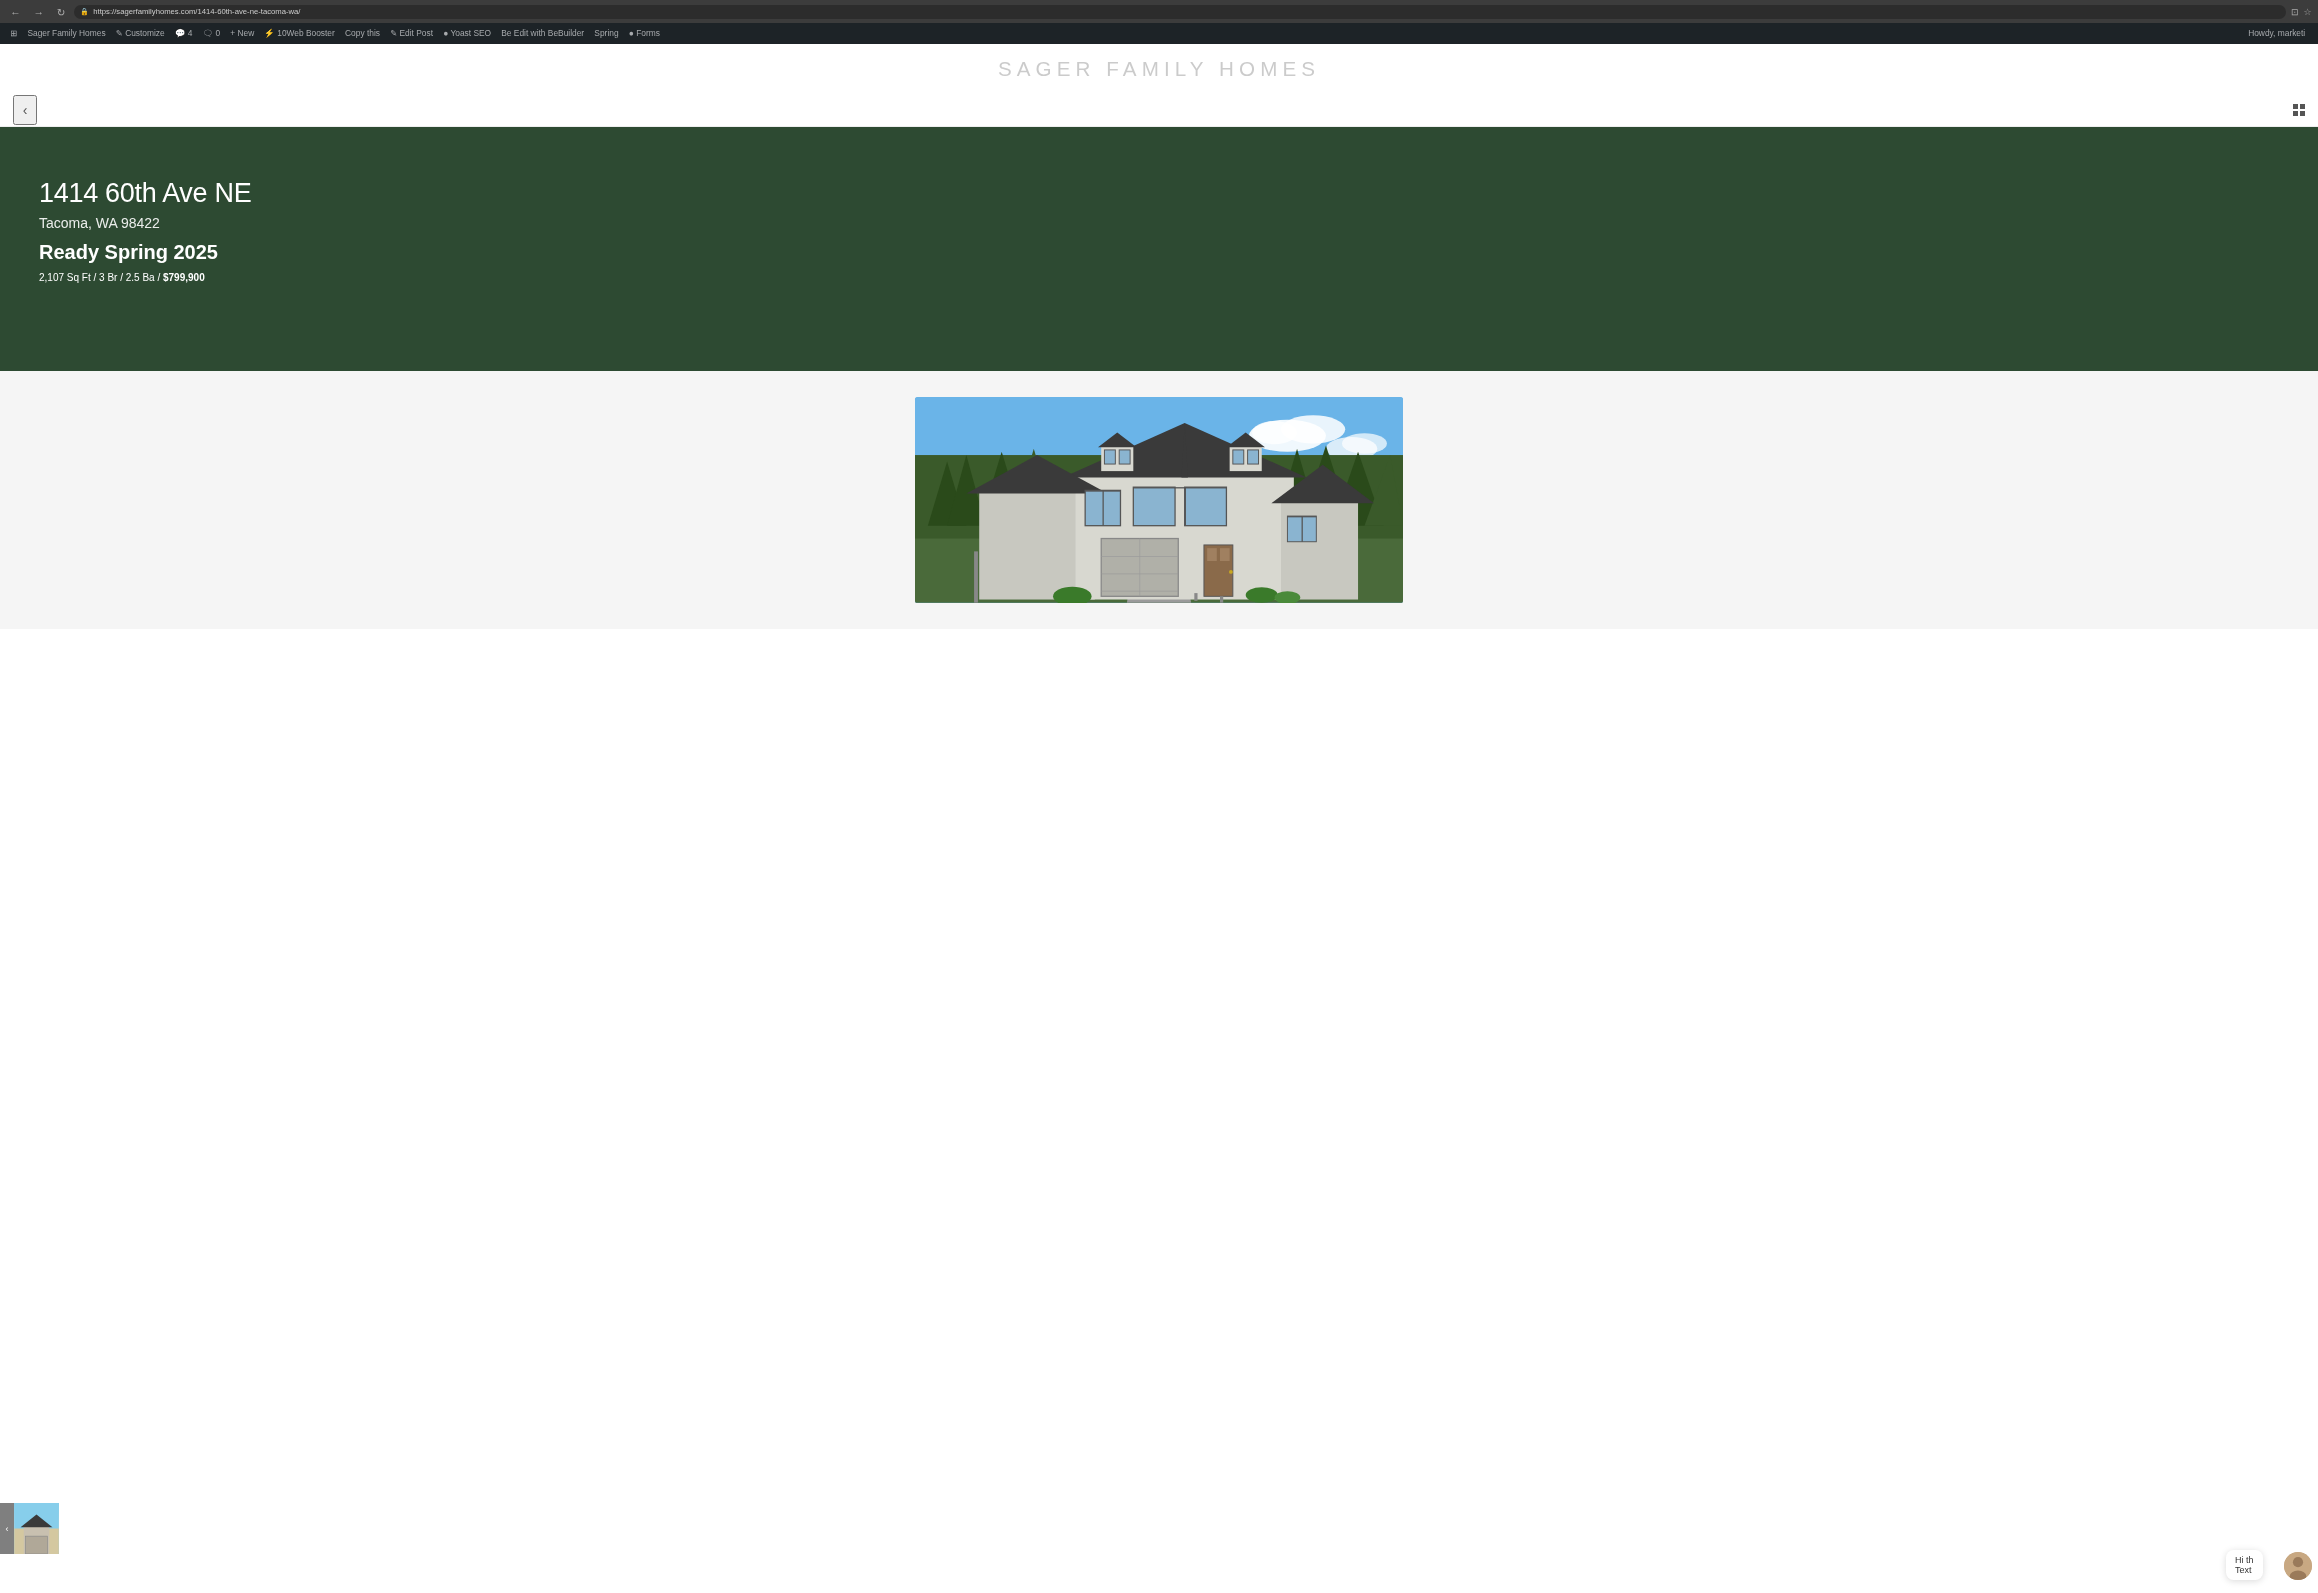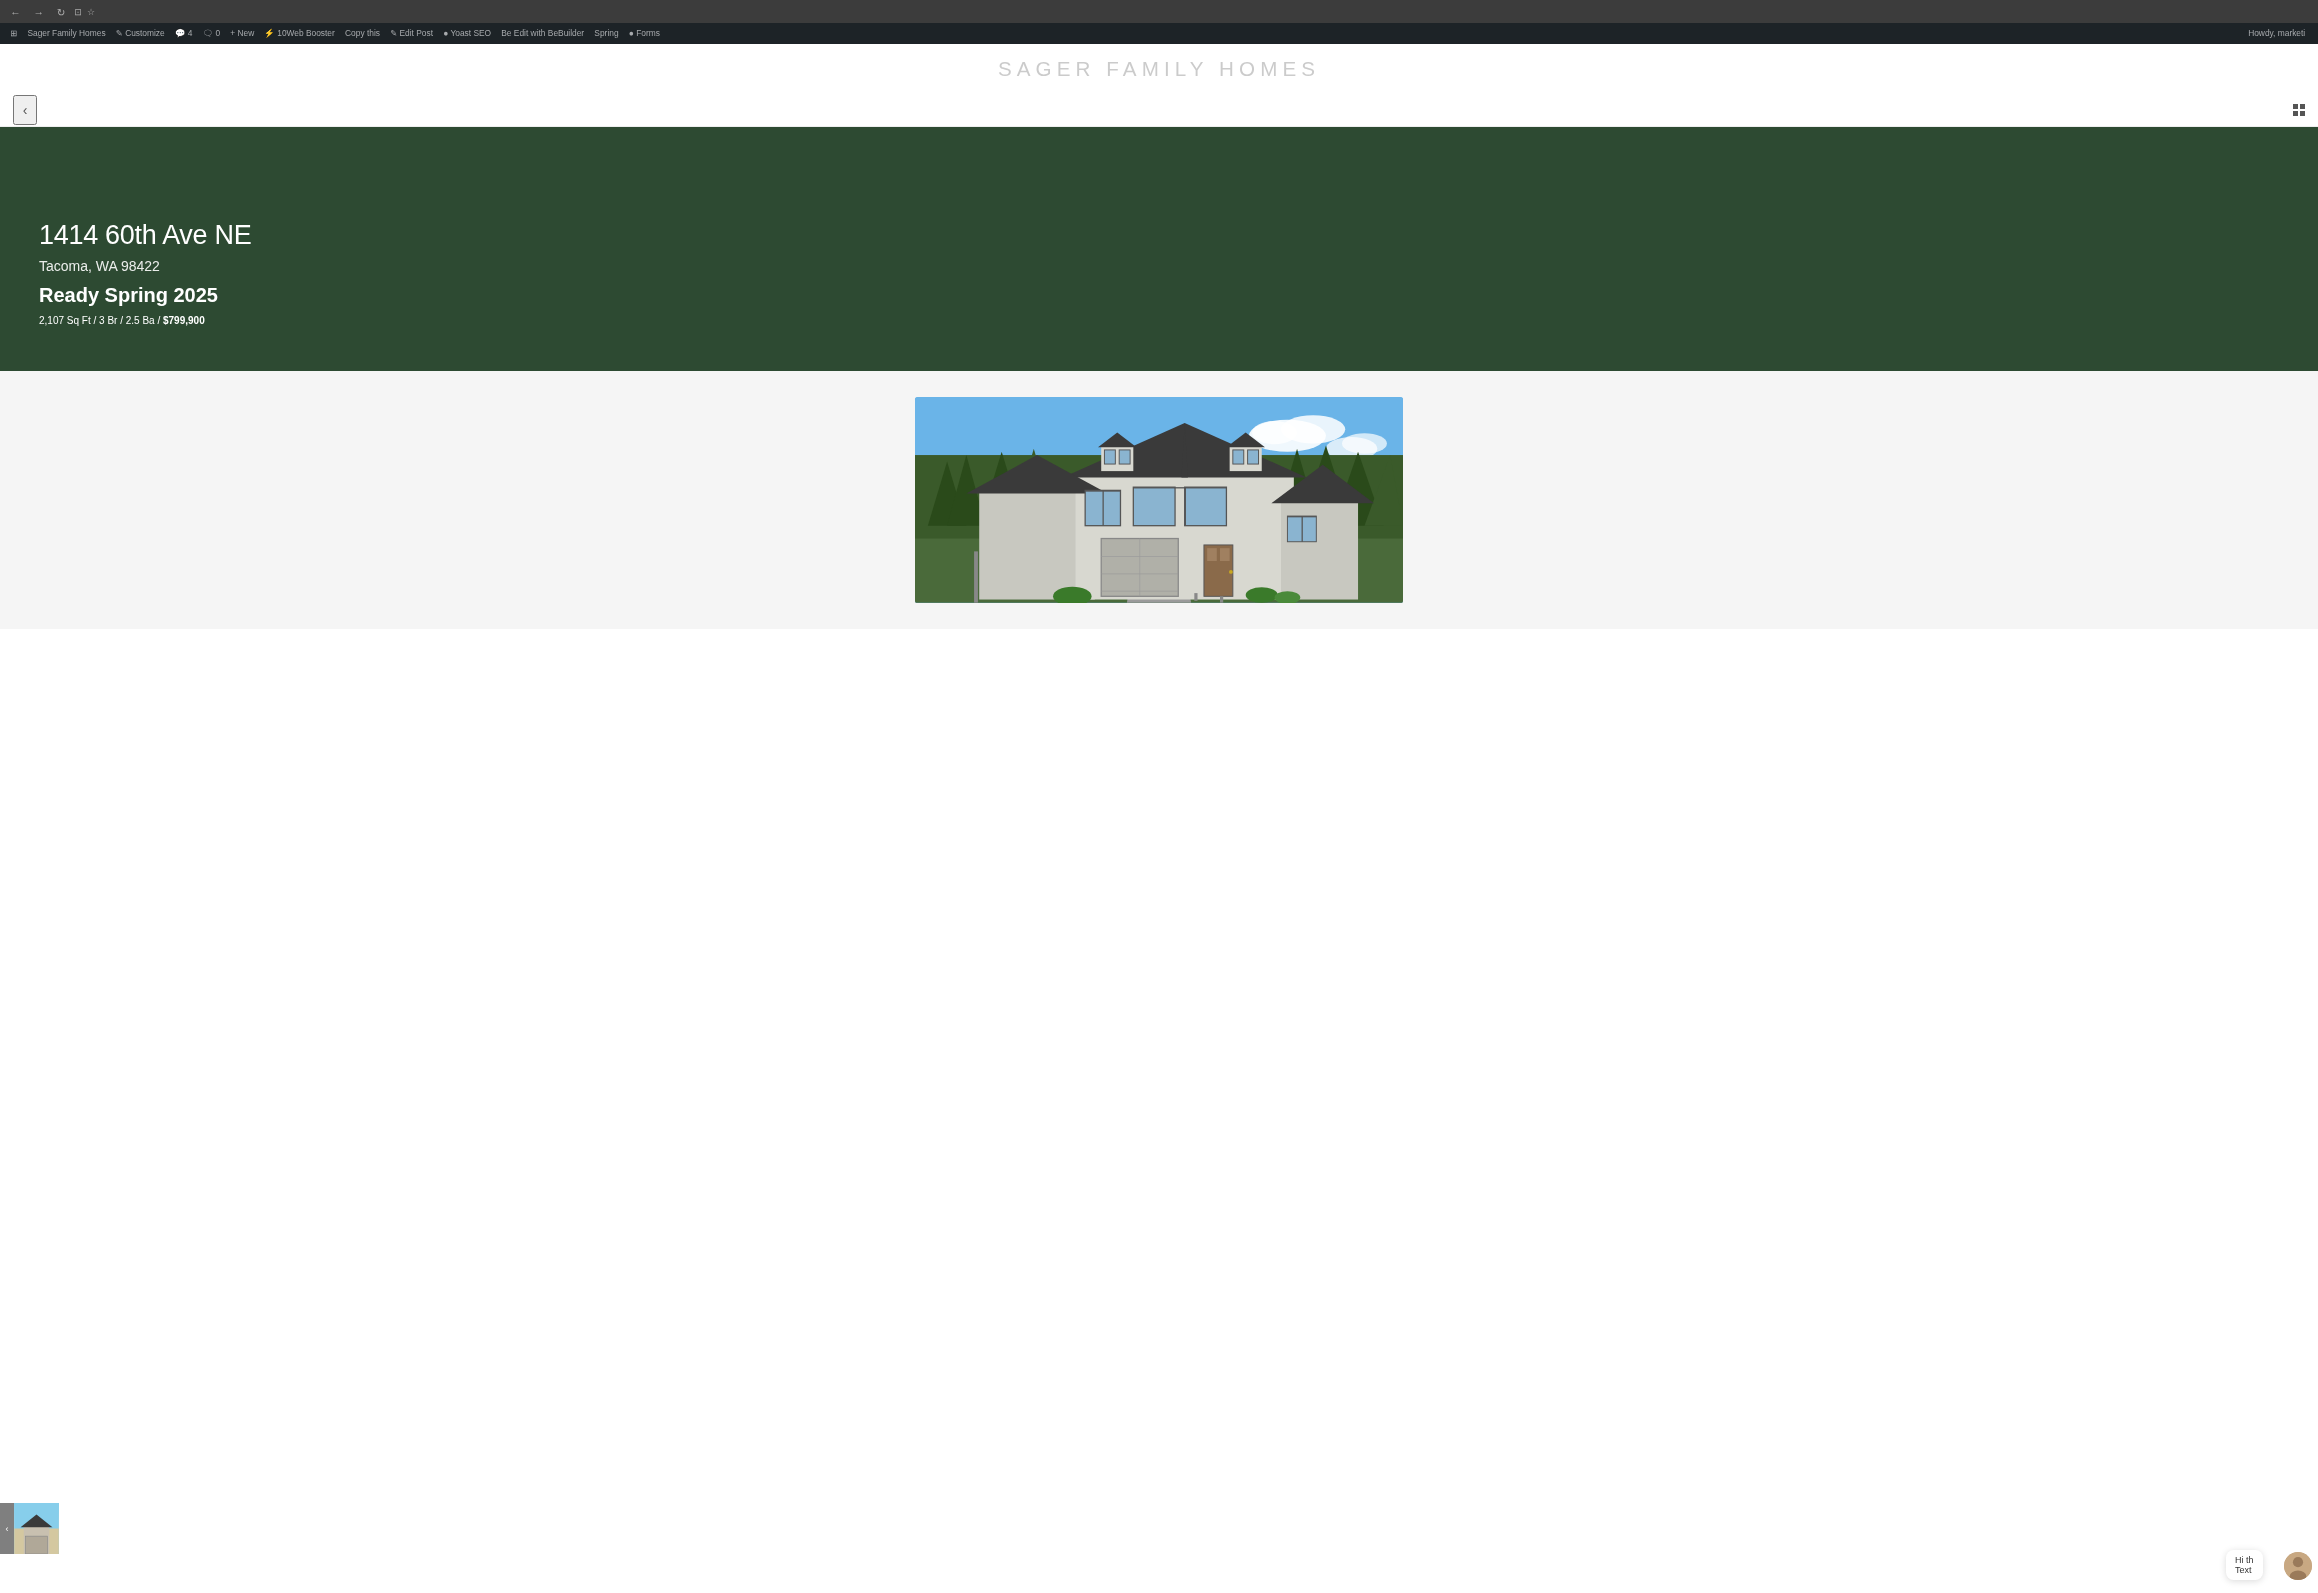--- a/index.html
+++ b/index.html
@@ -110,21 +110,21 @@
       display: block;
     }
 
     
     .hero-section {
       background-color: #2d4a32;
       padding: 51px 39px 45px 39px;
       color: #fff;
       min-height: 244px;
       display: flex;
-      align-items: flex-end;
+      align-items: flex-start;
     }
     .hero-content { max-width: 450px; }
     .hero-address {
       font-size: 27px;
       font-weight: 300;
       margin-bottom: 6.4px;
       letter-spacing: -0.3px;
     }
     .hero-city {
       font-size: 14px;
@@ -245,20 +245,24 @@
       text-transform: uppercase;
     }
   </style>
 </head>
 <body>
 
 <div class="browser-chrome">
   <button class="browser-nav-btn">←</button>
   <button class="browser-nav-btn">→</button>
   <button class="browser-nav-btn">↻</button>
+  <div class="browser-address-bar">
+    <span class="lock-icon">🔒</span>
+    <span>https://sagerfamilyhomes.com/1414-60th-ave-ne-tacoma-wa/</span>
+  </div>
   <div class="browser-actions">
     <button class="browser-action-btn">⊡</button>
     <button class="browser-action-btn">☆</button>
   </div>
 </div>
 
 <div class="wp-admin-bar">
   <div class="wp-bar-item">
     <span>⊞</span>
   </div>

